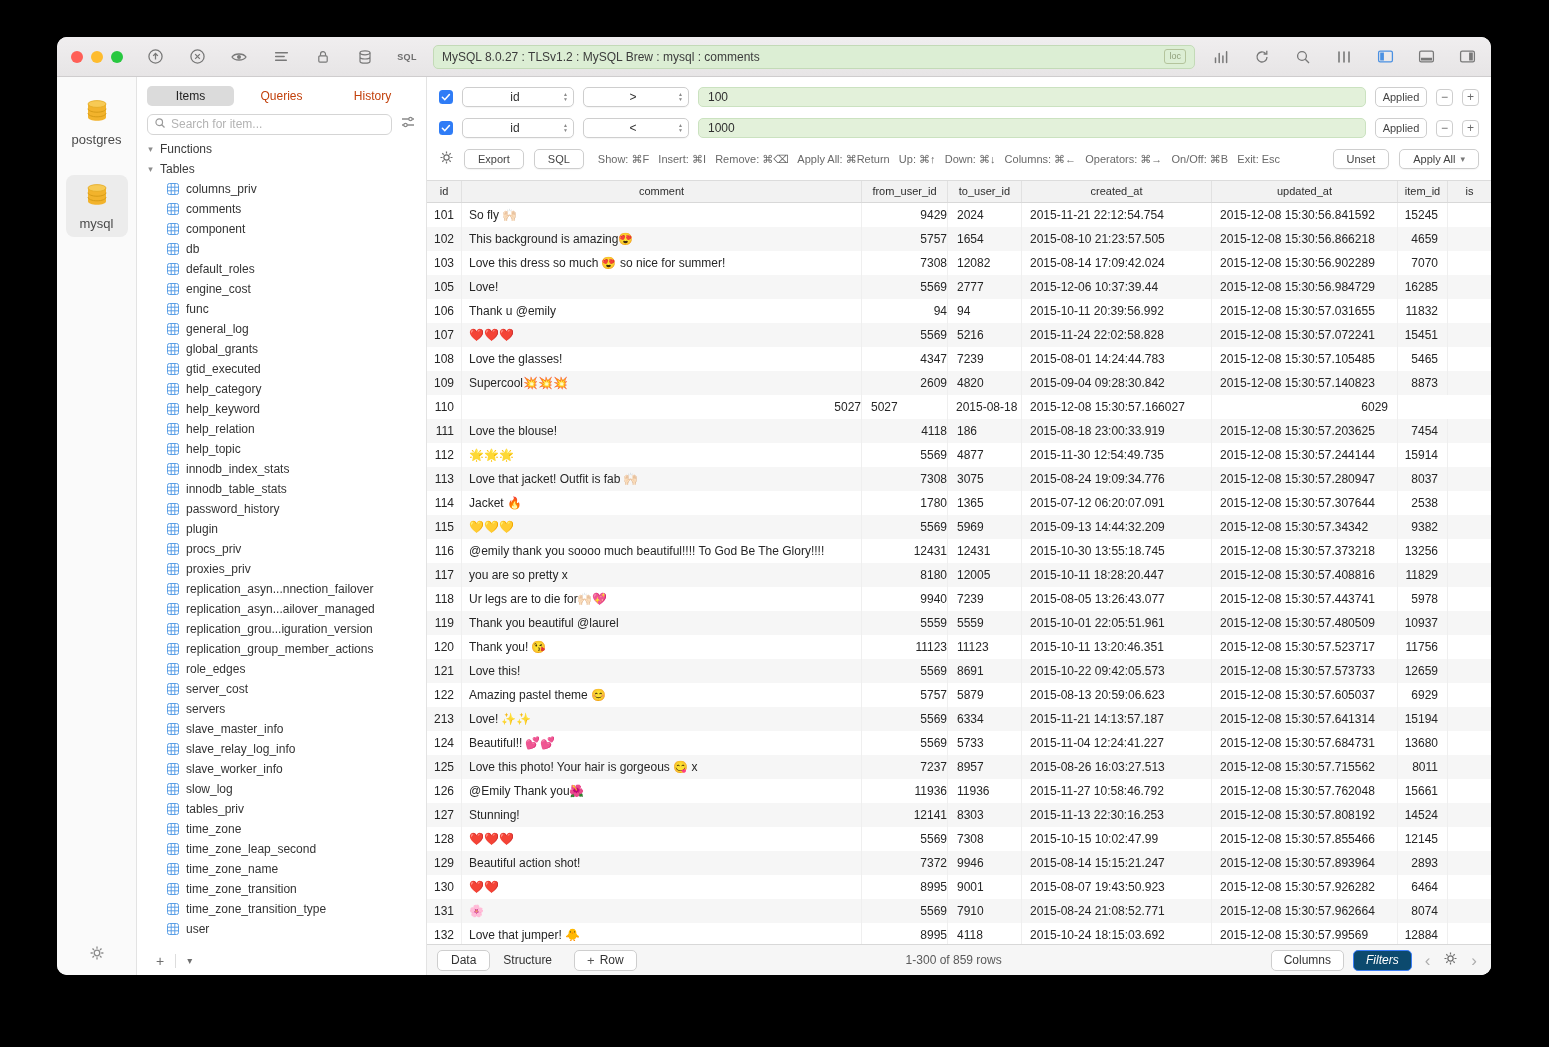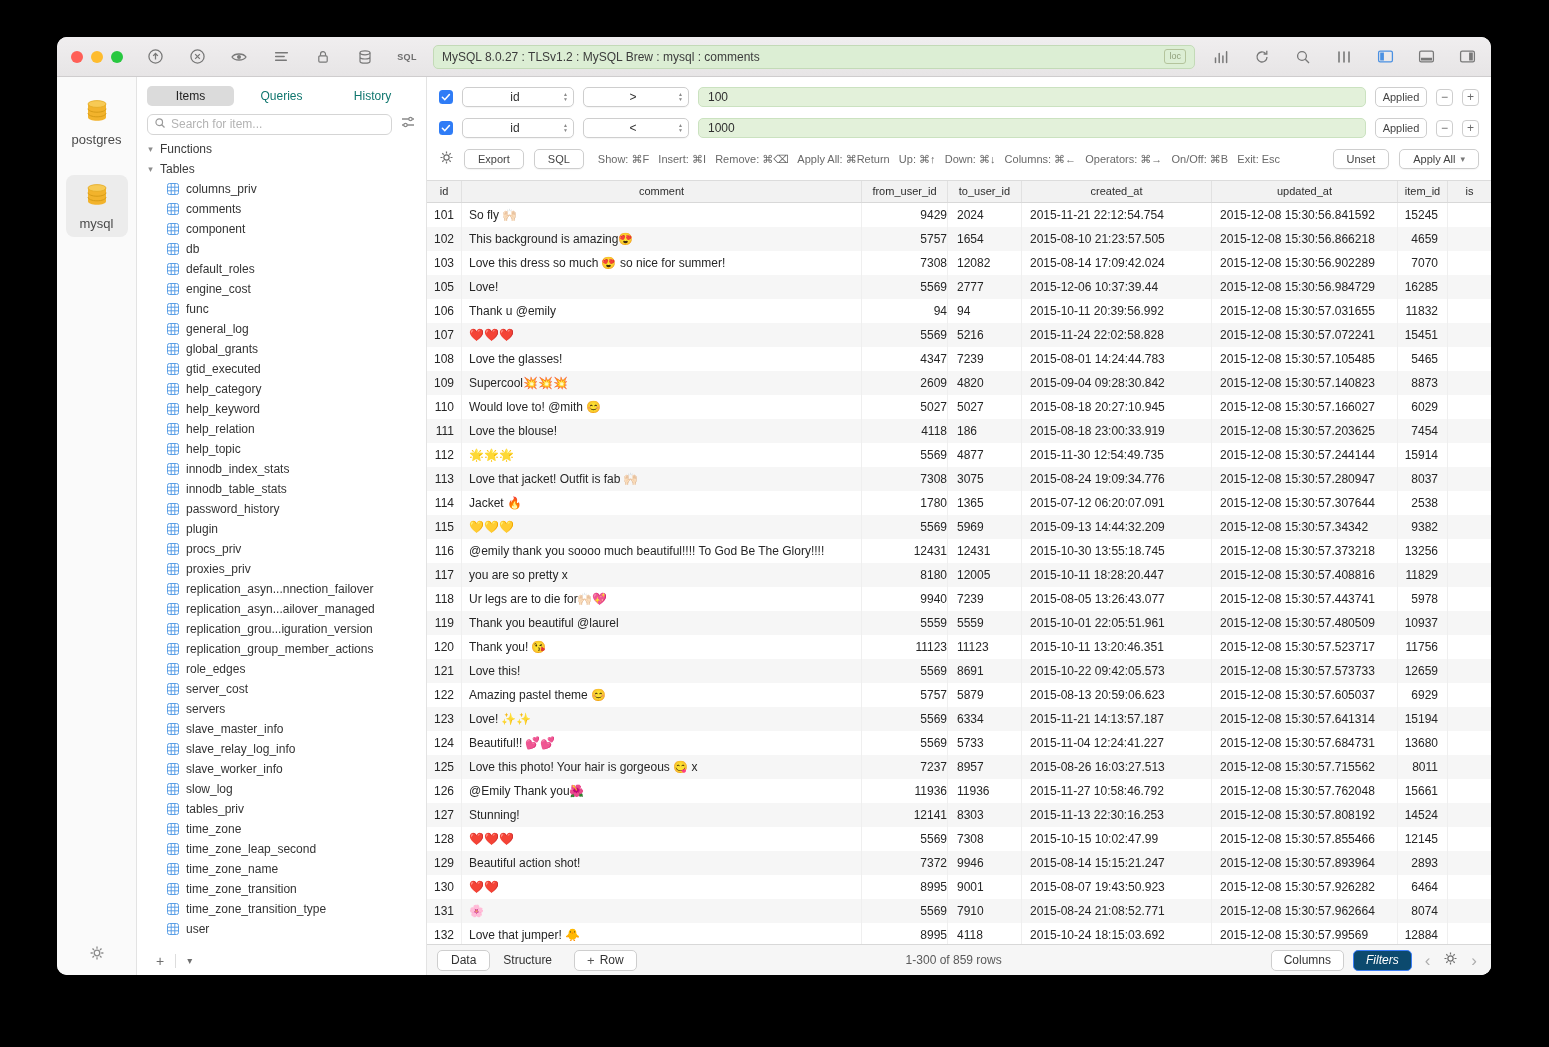--- a/index.html
+++ b/index.html
@@ -29,21 +29,21 @@
 
   .rail { flex:0 0 80px; background:#fafafa; border-right:1px solid #e3e3e3; position:relative;
           display:flex; flex-direction:column; align-items:center; padding-top:14px; }
   .conn { width:62px; display:flex; flex-direction:column; align-items:center; padding:7px 0 6px; border-radius:8px; margin-bottom:22px; }
   .conn.selected { background:#ececec; }
   .conn-label { font-size:13px; color:#4a4a4a; margin-top:4px; }
   .rail-gear { position:absolute; bottom:10px; left:50%; transform:translateX(-50%); }
 
   .sidebar { flex:0 0 290px; background:#fff; border-right:1px solid #e3e3e3; display:flex; flex-direction:column; min-height:0; }
   .sb-tabs { flex:0 0 34px; display:flex; align-items:center; padding:8px 10px 4px; gap:4px; }
-  .sb-tab { flex:1; text-align:center; font-size:12px; color:#0f766e; padding:3px 0; border-radius:5px; }
+  .sb-tab { flex:1; text-align:center; font-size:12px; color:#c2410c; padding:3px 0; border-radius:5px; }
   .sb-tab.active { background:#dbdbdb; color:#1f1f1f; }
   .sb-search-row { flex:0 0 26px; display:flex; align-items:center; padding:0 10px; gap:8px; }
   .search-box { flex:1; height:21px; border:1px solid #d5d5d5; border-radius:6px; background:#fff;
                 display:flex; align-items:center; gap:5px; padding:0 6px; }
   .search-box input { flex:1; border:none; outline:none; background:transparent; font-size:12px; color:#333; min-width:0; }
   .search-box input::placeholder { color:#b3b3b3; }
   .tree { flex:1; overflow:hidden; padding-top:2px; }
   .tree-section { height:20px; display:flex; align-items:center; gap:5px; padding-left:9px; font-size:12px; color:#3a3a3a; }
   .tree-chevron { color:#8d8d8d; font-size:9px; width:9px; text-align:center; }
   .tree-item { height:20px; display:flex; align-items:center; gap:7px; padding-left:30px; font-size:12px; color:#333; white-space:nowrap; }
@@ -763,21 +763,20 @@
             <div class="td c1">Supercool💥💥💥</div>
             <div class="td c2">2609</div>
             <div class="td c3">4820</div>
             <div class="td c4">2015-09-04 09:28:30.842</div>
             <div class="td c5">2015-12-08 15:30:57.140823</div>
             <div class="td c6">8873</div>
             <div class="td c7"></div>
           </div>
           <div class="tr">
             <div class="td c0">110</div>
-            <div class="td c1">Would love to! @mith 😊</div>
             <div class="td c2">5027</div>
             <div class="td c3">5027</div>
             <div class="td c4">2015-08-18 20:27:10.945</div>
             <div class="td c5">2015-12-08 15:30:57.166027</div>
             <div class="td c6">6029</div>
             <div class="td c7"></div>
           </div>
           <div class="tr alt">
             <div class="td c0">111</div>
             <div class="td c1">Love the blouse!</div>
@@ -892,21 +891,21 @@
             <div class="td c0">122</div>
             <div class="td c1">Amazing pastel theme 😊</div>
             <div class="td c2">5757</div>
             <div class="td c3">5879</div>
             <div class="td c4">2015-08-13 20:59:06.623</div>
             <div class="td c5">2015-12-08 15:30:57.605037</div>
             <div class="td c6">6929</div>
             <div class="td c7"></div>
           </div>
           <div class="tr alt">
-            <div class="td c0">123</div>
+            <div class="td c0">213</div>
             <div class="td c1">Love! ✨✨</div>
             <div class="td c2">5569</div>
             <div class="td c3">6334</div>
             <div class="td c4">2015-11-21 14:13:57.187</div>
             <div class="td c5">2015-12-08 15:30:57.641314</div>
             <div class="td c6">15194</div>
             <div class="td c7"></div>
           </div>
           <div class="tr">
             <div class="td c0">124</div>

